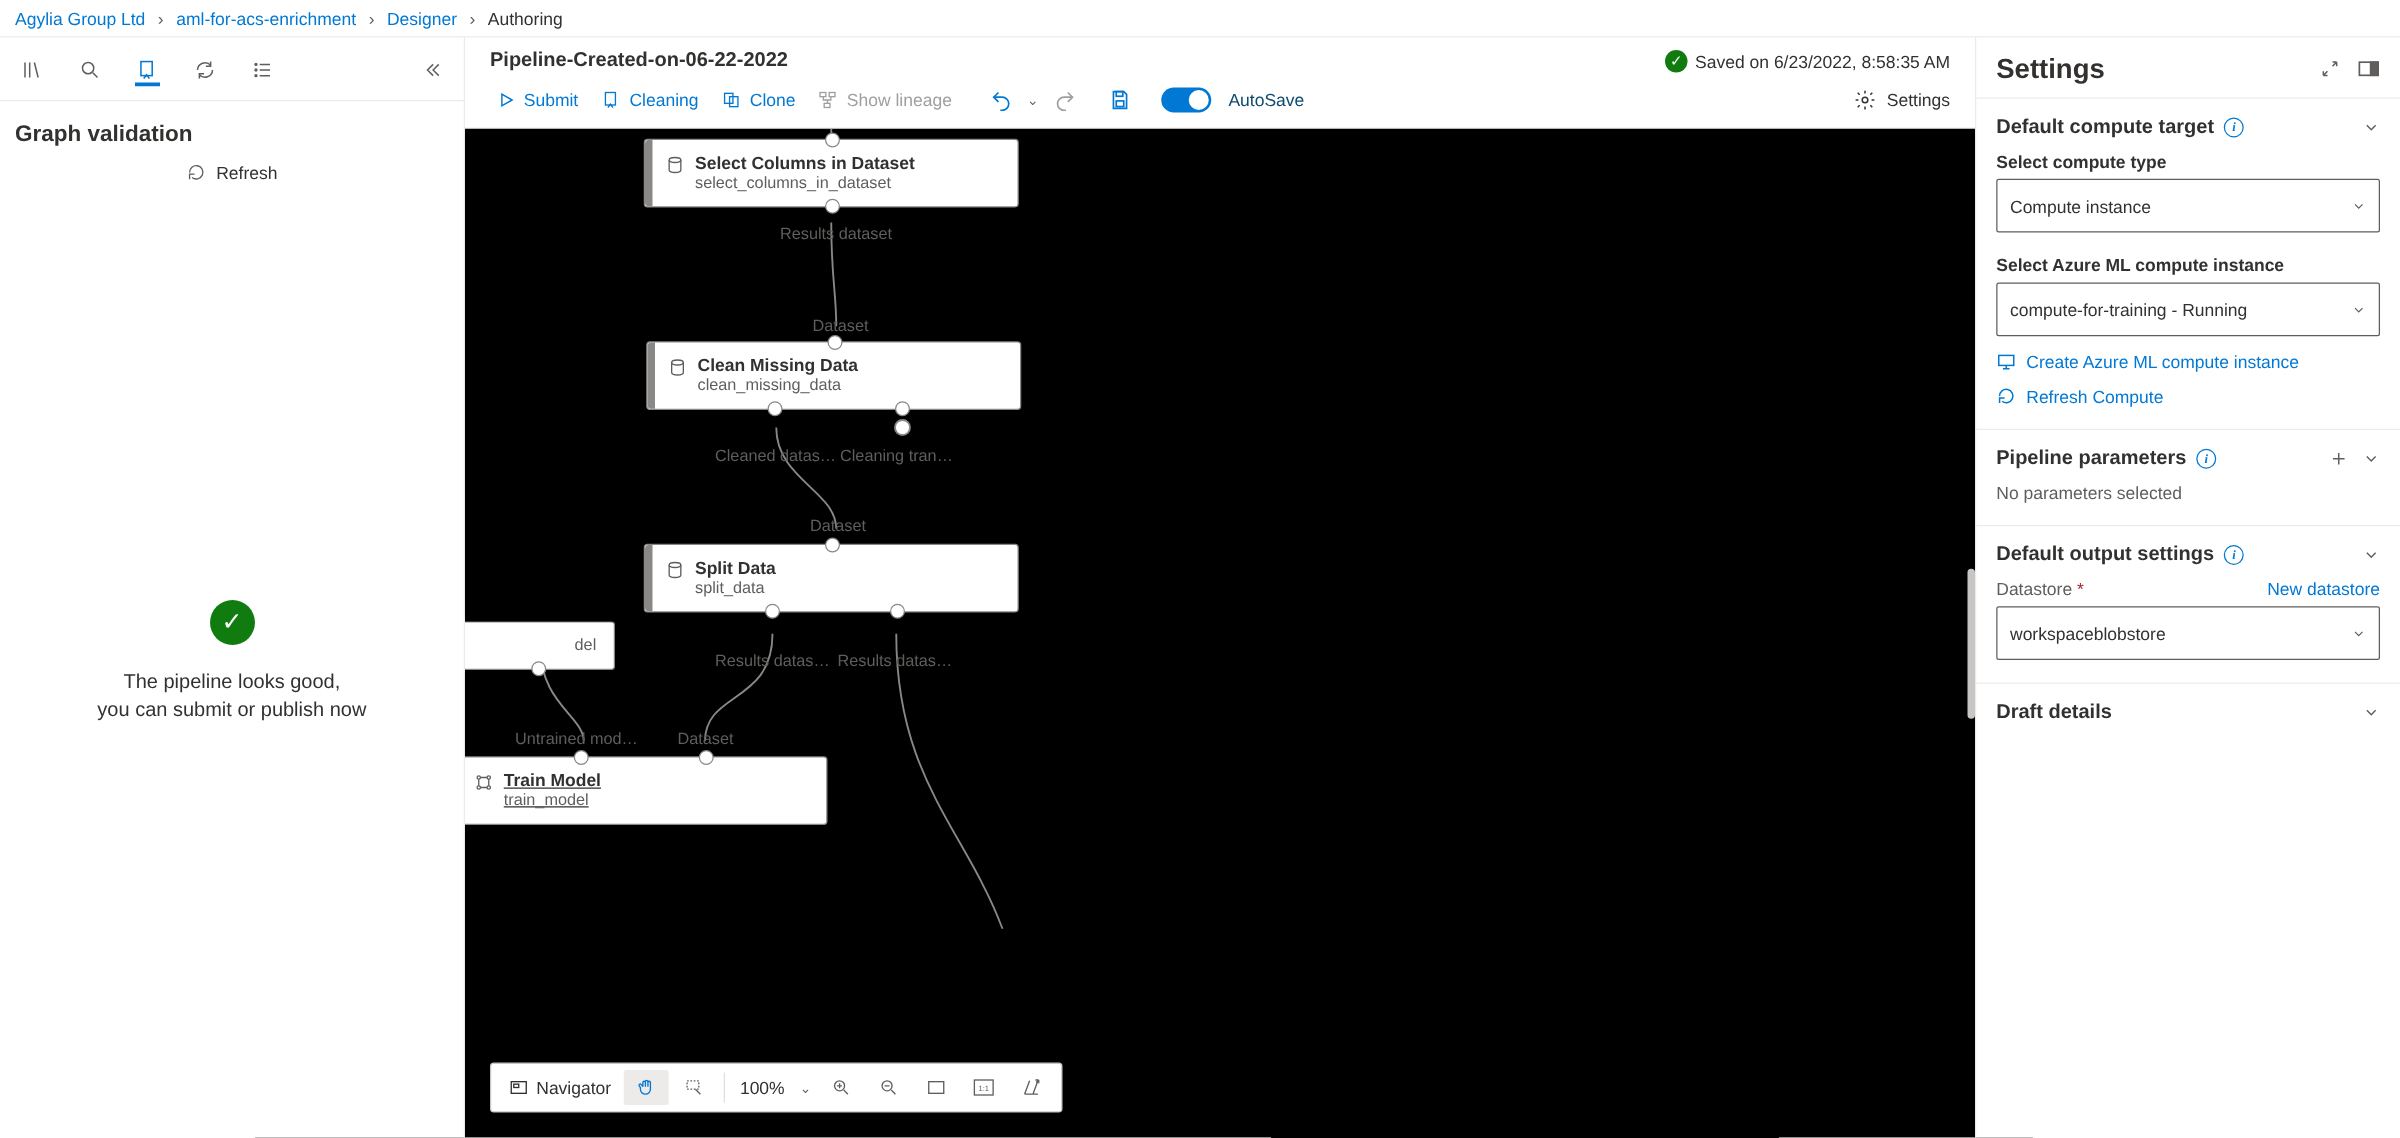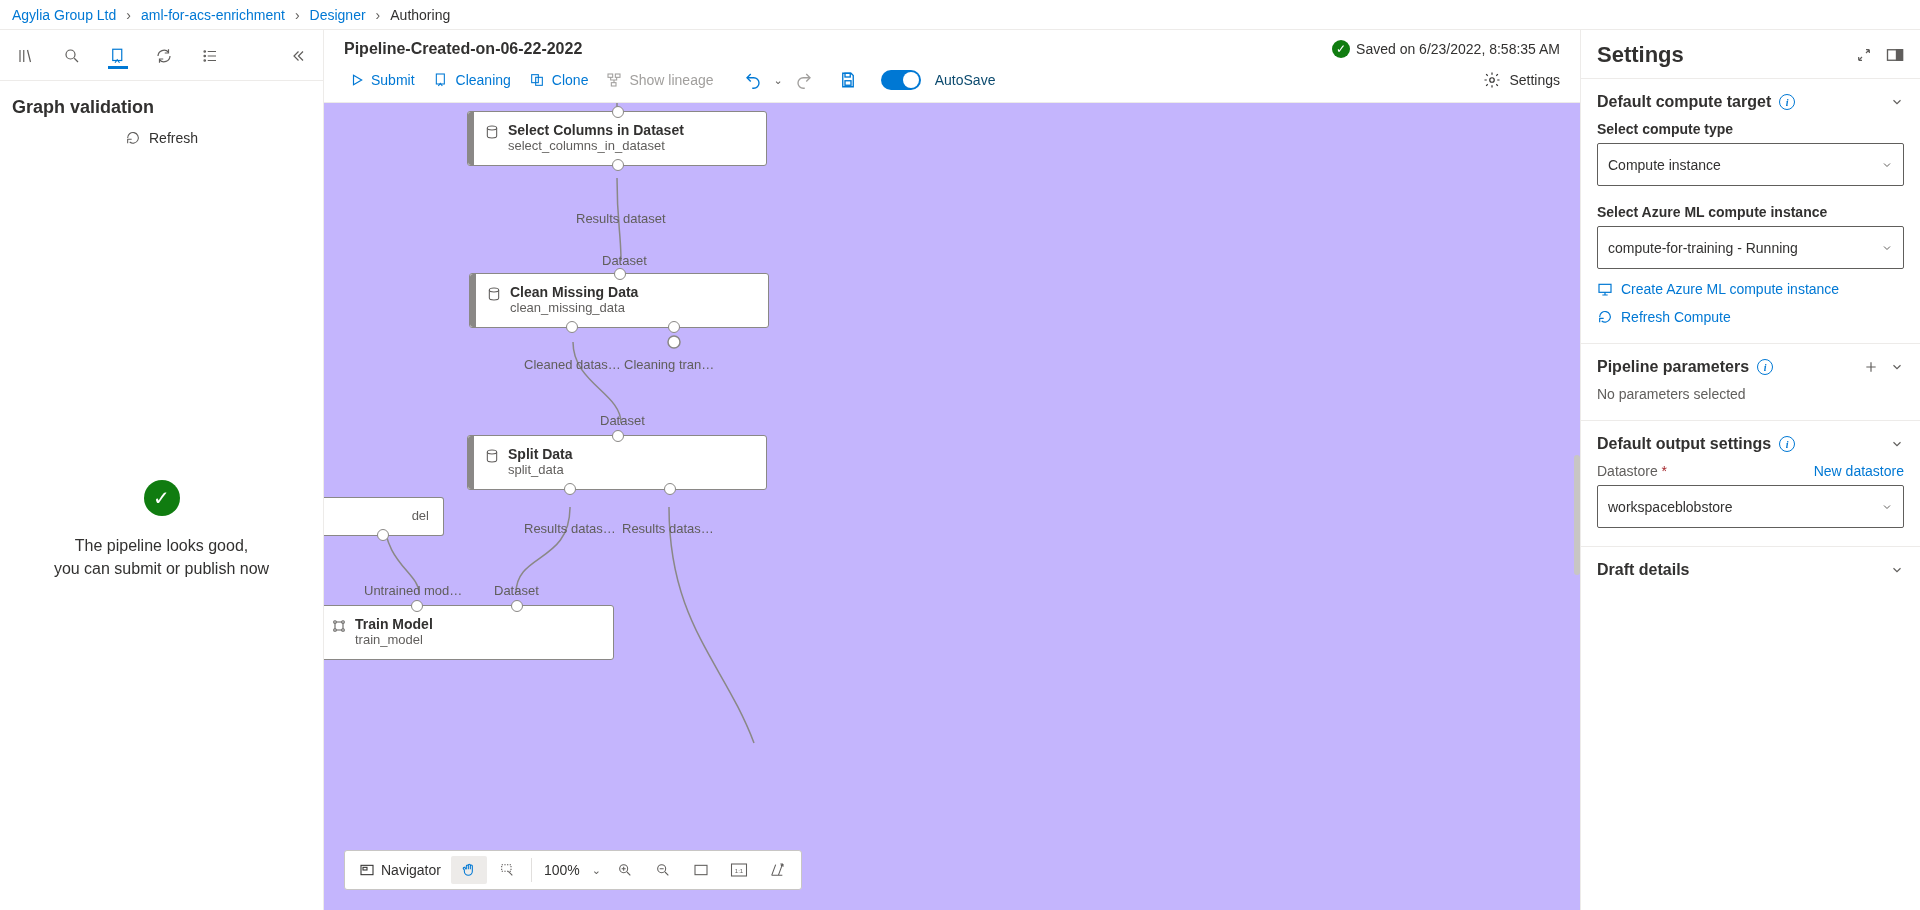--- a/index.html
+++ b/index.html
@@ -7,21 +7,21 @@
   body { display: flex; flex-direction: column; }
 
   
   .breadcrumb { display: flex; align-items: center; gap: 10px; padding: 6px 12px; height: 30px; border-bottom: 1px solid #edebe9; }
   .breadcrumb a { color: #0078d4; text-decoration: none; }
   .breadcrumb .chev { color: #605e5c; }
   .breadcrumb .current { color: #323130; }
 
   
   .main { flex: 1; display: flex; min-height: 0; }
-  .left-panel { width: 324px; border-right: 1px solid #edebe9; display: flex; flex-direction: column; }
+  .left-panel { width: 372px; border-right: 1px solid #edebe9; display: flex; flex-direction: column; }
   .right-panel { width: 340px; border-left: 1px solid #edebe9; display: flex; flex-direction: column; overflow-y: auto; }
   .center { flex: 1; display: flex; flex-direction: column; min-width: 0; }
 
   
   .iconbar { display: flex; align-items: center; gap: 22px; padding: 14px 14px 12px; border-bottom: 1px solid #edebe9; position: relative; }
   .iconbar .ib { width: 24px; height: 24px; display:flex;align-items:center;justify-content:center; color:#605e5c; cursor:pointer; }
   .iconbar .ib.active { color:#0078d4; }
   .iconbar .ib.active::after { content:""; position:absolute; bottom:-1px; width:20px; height:3px; background:#0078d4; }
   .iconbar .spacer { flex:1; }
   .left-panel h2 { font-size: 18px; font-weight: 600; padding: 16px 12px 8px; }
@@ -44,21 +44,21 @@
   .tsep { width:10px; }
   .icon-only { width:22px; height:22px; display:flex;align-items:center;justify-content:center; color:#0078d4; cursor:pointer; }
   .icon-only.dim { color:#a19f9d; }
   .chev-mini { color:#605e5c; font-size:11px; margin: 0 4px; }
   .toggle { width:40px; height:20px; border-radius:10px; background:#0078d4; position:relative; cursor:pointer; }
   .toggle::after{content:""; position:absolute; right:2px; top:2px; width:16px;height:16px;border-radius:50%;background:#fff;}
   .autosave-lbl { margin-left:8px; color:#0c4a6e; }
   .toolbar-right { margin-left:auto; display:flex; align-items:center; gap:8px; color:#323130; cursor:pointer; }
 
   
-  .canvas-wrap { flex:1; position:relative; background:#c4b5fd; overflow:hidden; }
+  .canvas-wrap { flex:1; position:relative; background:#000000; overflow:hidden; }
   .canvas-wrap svg.edges { position:absolute; inset:0; width:100%; height:100%; pointer-events:none; }
   .node { position:absolute; width:300px; background:#fff; border:1px solid #8a8886; border-radius:3px; padding:10px 14px 12px 16px; }
   .node .bar { position:absolute; left:0; top:0; bottom:0; width:6px; background:#8a8886; border-radius:3px 0 0 3px; }
   .node-row { display:flex; align-items:flex-start; gap:8px; }
   .node-icon { width:16px; height:16px; color:#605e5c; margin-top:2px; flex-shrink:0;}
   .node-title { font-weight:600; }
   .node-sub { color:#605e5c; font-size:13px; }
   .port { position:absolute; width:12px; height:12px; border:1px solid #8a8886; background:#fff; border-radius:50%; }
   .port-label { position:absolute; color:#605e5c; font-size:13px; white-space:nowrap; }
   .node.partial { border-left:none; border-radius: 0 3px 3px 0; }
@@ -264,21 +264,21 @@
               </svg>
             </span>
           <div>
             <div class="node-title">Select Columns in Dataset</div>
             <div class="node-sub">select_columns_in_dataset</div>
           </div>
         </div>
         <div class="port" style="left:144px; top:-6px;"></div>
         <div class="port" style="left:144px; bottom:-6px;"></div>
       </div>
-      <div class="port-label" style="left:252px; top:108px;">Results dataset</div>
+      <div class="port-label" style="left:252px; top:76px;">Results dataset</div>
 
       <div class="port-label" style="left:278px; top:150px;">Dataset</div>
       <div class="node" style="left:145px; top:170px;">
         <div class="bar"></div>
         <div class="node-row">
           <span class="node-icon">
               <svg width="16" height="16" viewBox="0 0 24 24" fill="none" stroke="currentColor" stroke-width="1.6">
                 <ellipse cx="12" cy="6" rx="7" ry="3"></ellipse>
                 <path d="M5 6v12c0 1.7 3.1 3 7 3s7-1.3 7-3V6"></path>
               </svg>
@@ -317,21 +317,21 @@
       <div class="port-label" style="left:200px; top:418px;">Results datas…</div>
       <div class="port-label" style="left:298px; top:418px;">Results datas…</div>
 
       <div class="node partial" style="left:-180px; top:394px; width:300px;">
         <div class="node-sub" style="text-align:right">del</div>
         <div class="port" style="right:54px; bottom:-6px;"></div>
       </div>
 
       <div class="port-label" style="left:40px; top:480px;">Untrained mod…</div>
       <div class="port-label" style="left:170px; top:480px;">Dataset</div>
-      <div class="node" style="left:-10px; top:502px;">
+      <div class="node" style="left:-10px; top:502px;text-decoration:underline;">
 
         <div class="node-row">
           <span class="node-icon">
               <svg width="16" height="16" viewBox="0 0 24 24" fill="none" stroke="currentColor" stroke-width="1.6">
                 <circle cx="6" cy="6" r="2"></circle>
                 <circle cx="18" cy="6" r="2"></circle>
                 <circle cx="6" cy="18" r="2"></circle>
                 <circle cx="18" cy="18" r="2"></circle>
                 <path d="M8 6h8M6 8v8M18 8v8M8 18h8"></path>
               </svg>

